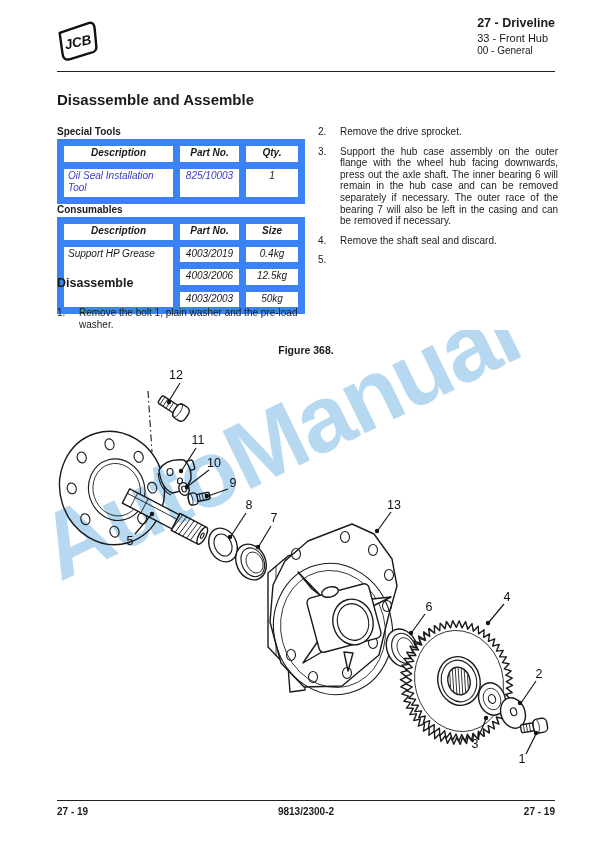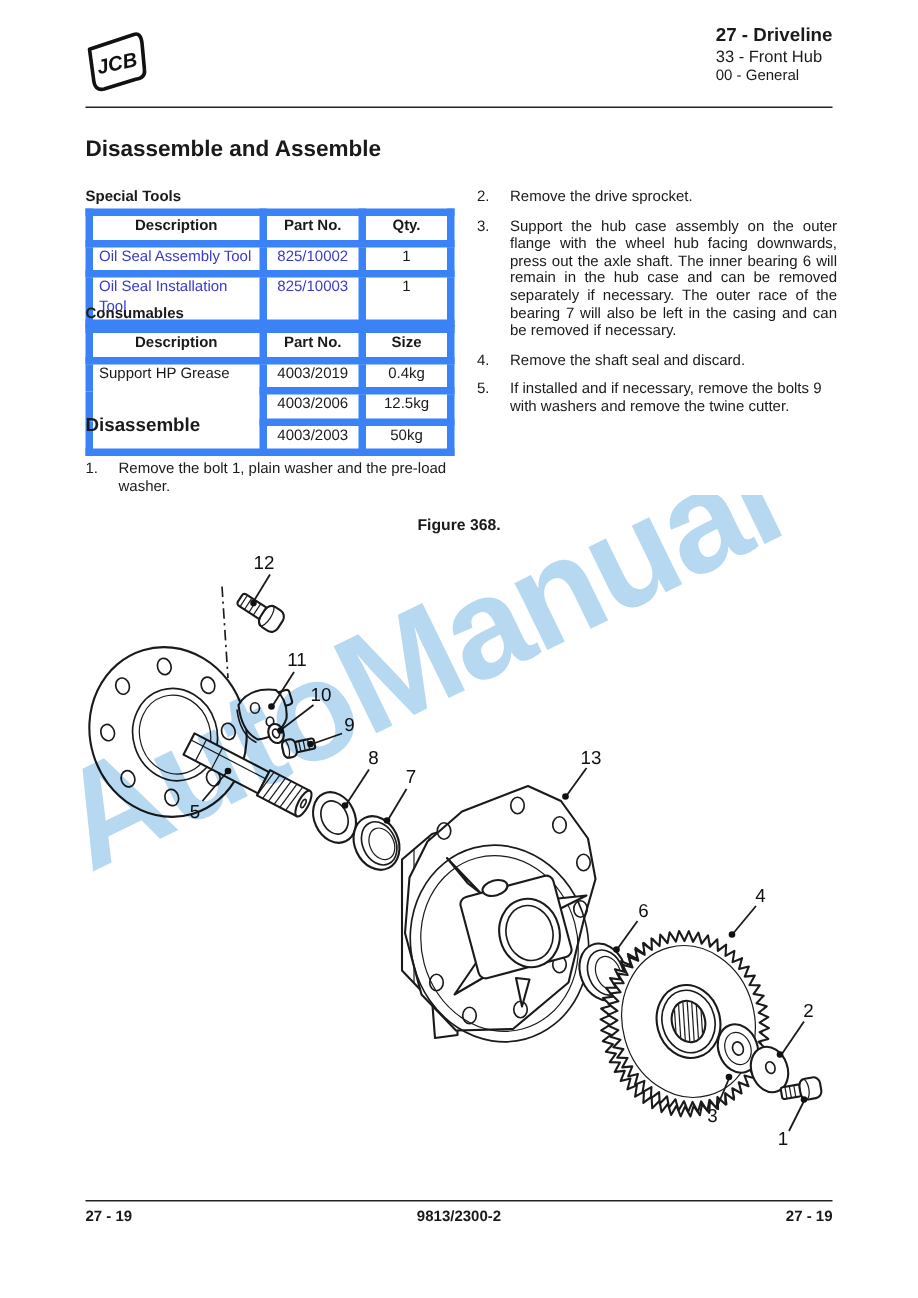--- a/index.html
+++ b/index.html
@@ -10,21 +10,21 @@
   .hdr-chapter{font-size:12.5px;font-weight:bold;}
   .hdr-section{font-size:11px;}
   .hdr-sub{font-size:10px;}
   .rule{left:57px;right:57px;border-top:1.6px solid #222;height:0;}
   
   .page-title{left:57px;top:91px;font-size:15px;font-weight:bold;}
   .tbl-cap{font-size:10px;font-weight:bold;}
   .sec-head{font-size:12.5px;font-weight:bold;}
   
   table{border-collapse:collapse;table-layout:fixed;font-size:10px;}
-  td,th{border:5px solid #3b82f6;padding:1px 4px 2px 4px;vertical-align:top;line-height:1.25;}
+  td,th{border:7px solid #3b82f6;padding:1px 4px 2px 4px;vertical-align:top;line-height:1.25;font-style:italic;}
   th{font-weight:bold;text-align:center;}
   .c{text-align:center;}
   .blue{color:#3a3ac8;}
   
   .steps{line-height:1.16;font-size:10px;}
   .step{position:relative;padding-left:22px;margin-bottom:8px;}
   .step .n{position:absolute;left:0;top:0;}
   .just{text-align:justify;}
   .fig-cap{left:57px;right:57px;top:344px;text-align:center;font-size:10.5px;font-weight:bold;z-index:3;}
   
@@ -70,25 +70,20 @@
       <col style="width:66px">
       <col style="width:59px">
     </colgroup>
   <tbody>
       <tr>
     <th>Description</th>
     <th>Part No.</th>
     <th>Qty.</th>
   </tr>
   <tr>
-    <td class="blue">Oil Seal Assembly Tool</td>
-    <td class="blue c">825/10002</td>
-    <td class="c">1</td>
-  </tr>
-  <tr>
     <td class="blue">Oil Seal Installation Tool</td>
     <td class="blue c">825/10003</td>
     <td class="c">1</td>
   </tr>
 </tbody>
   </table>
 
 <div class="abs tbl-cap" style="left:57px;top:204px;">Consumables</div>
 <table class="abs" style="left:57px;top:217px;width:241px;">
   <colgroup>
@@ -135,21 +130,20 @@
   <div class="step just">
     <span class="n">3.</span>
     <span>Support the hub case assembly on the outer flange with the wheel hub facing downwards, press out the axle shaft. The inner bearing 6 will remain in the hub case and can be removed separately if necessary. The outer race of the bearing 7 will also be left in the casing and can be removed if necessary.</span>
   </div>
   <div class="step">
     <span class="n">4.</span>
     <span>Remove the shaft seal and discard.</span>
   </div>
   <div class="step">
     <span class="n">5.</span>
-    <span>If installed and if necessary, remove the bolts 9 with washers and remove the twine cutter.</span>
   </div>
 </div>
 
 <div class="abs fig-cap">Figure 368.</div>
 
 <svg id="fig" class="abs" width="612" height="468" viewBox="0 330 612 468">
 
   <line x1="148" y1="391" x2="152" y2="452" class="s2" stroke-dasharray="7 3 1.5 3"></line>
   <g transform="translate(160,399) rotate(33)">
     <rect x="0" y="-4.5" width="19" height="9" rx="2" class="s"></rect>

